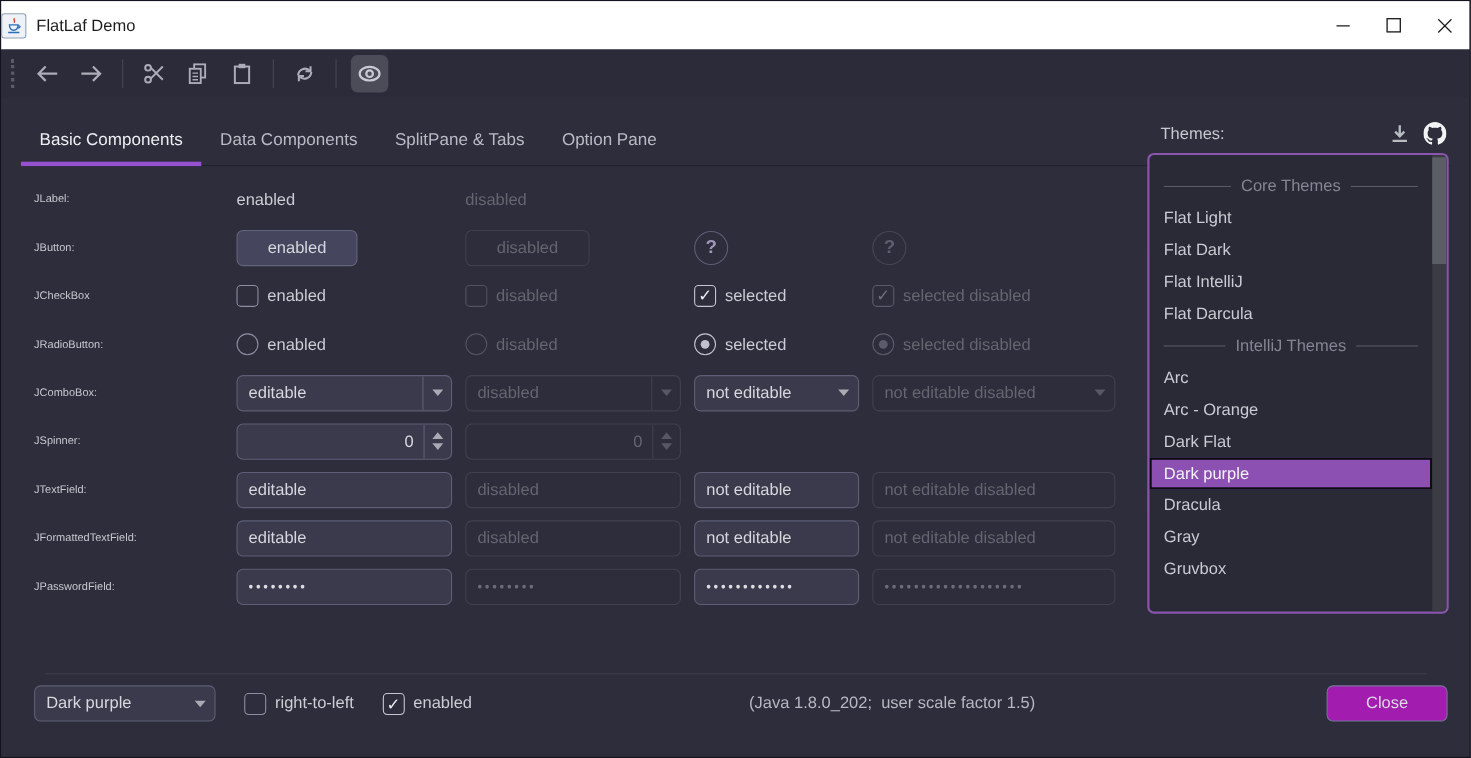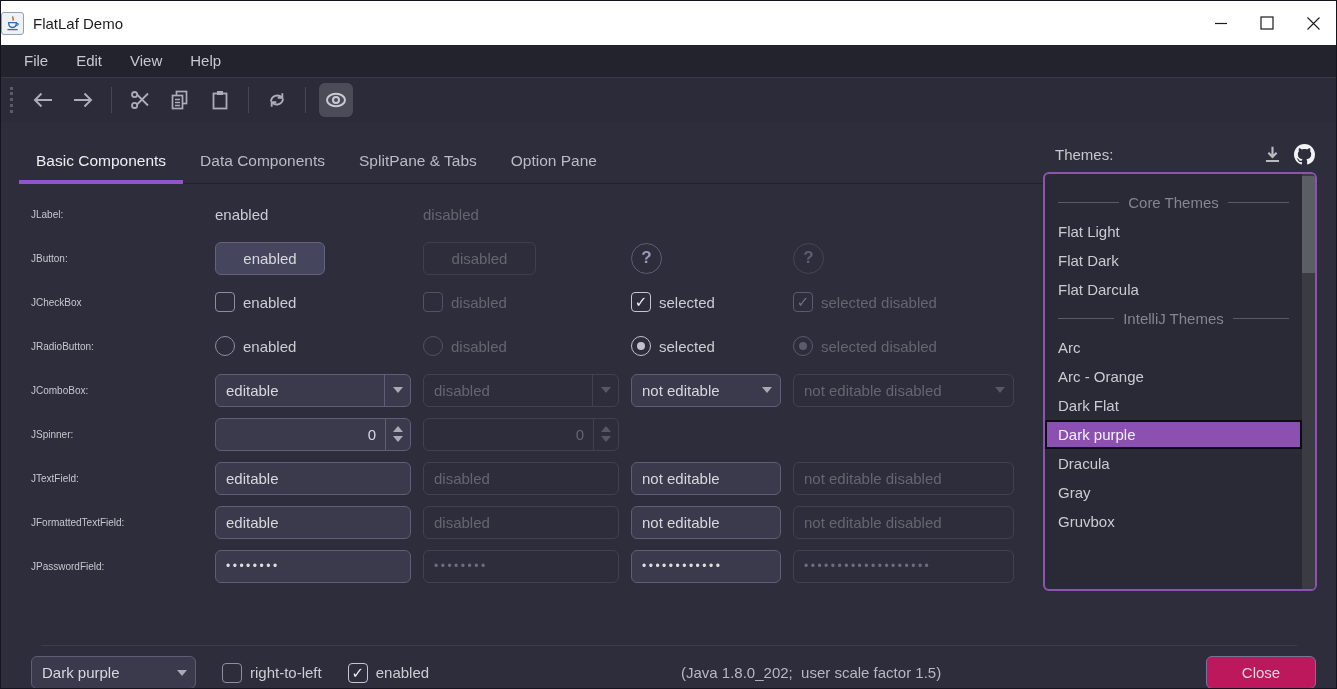--- a/index.html
+++ b/index.html
@@ -124,21 +124,21 @@
   .scroll-thumb{position:absolute; top:2px; left:0; width:13px; height:97px; background:#5c5e66;}
 
   
   .bottom-sep{position:absolute; bottom:57px; left:40px; right:39px; height:1px; background:#3d3d4a;}
   .bottombar{position:absolute; left:0; right:0; bottom:0; height:57px; display:flex; align-items:center;
              padding:0 20px 4px 30px;}
   .bb-combo{width:165px;}
   .bb-cb1{margin-left:26px;}
   .bb-cb2{margin-left:26px;}
   .bb-info{position:absolute; left:680px; font-size:15px; color:#b6b8c1; white-space:pre;}
-  .close-btn{margin-left:auto; width:110px; height:33px; background:#be185d; border:1px solid #757599;
+  .close-btn{margin-left:auto; width:110px; height:33px; background:#a21caf; border:1px solid #757599;
              border-radius:6px; color:#dadce2; font-size:15px; display:flex; align-items:center; justify-content:center;}
   svg{display:block;}
 </style>
 </head>
 <body>
 
 <div class="win">
 
   <div class="titlebar">
     <span class="appicon">
@@ -162,26 +162,20 @@
           </svg>
       </div>
       <div class="win-btn">
         <svg width="15" height="15" viewBox="0 0 15 15">
             <path d="M1.5 1.5l12 12M13.5 1.5l-12 12" stroke="#1b1b1b" stroke-width="1.1"></path>
           </svg>
       </div>
     </div>
   </div>
 
-  <div class="menubar">
-    <span class="menu-item">File</span>
-    <span class="menu-item">Edit</span>
-    <span class="menu-item">View</span>
-    <span class="menu-item">Help</span>
-  </div>
 
   <div class="toolbar">
     <span class="grip"></span>
     <span class="tool-btn">
       <svg width="22" height="18" viewBox="0 0 22 18">
           <path d="M20 9H3M9.5 2.5 3 9l6.5 6.5" fill="none" stroke="#abaeb8" stroke-width="2"></path>
         </svg>
     </span>
     <span class="tool-btn">
       <svg width="22" height="18" viewBox="0 0 22 18">
@@ -428,20 +422,21 @@
         </span>
       </div>
       <div class="theme-list">
         <div class="trow sep">
             <i></i>
             <span>Core Themes</span>
             <i></i>
           </div>
         <div class="trow">Flat Light</div>
         <div class="trow">Flat Dark</div>
+        <div class="trow">Flat IntelliJ</div>
         <div class="trow">Flat Darcula</div>
         <div class="trow sep">
             <i></i>
             <span>IntelliJ Themes</span>
             <i></i>
           </div>
         <div class="trow">Arc</div>
         <div class="trow">Arc - Orange</div>
         <div class="trow">Dark Flat</div>
         <div class="trow selected">Dark purple</div>

